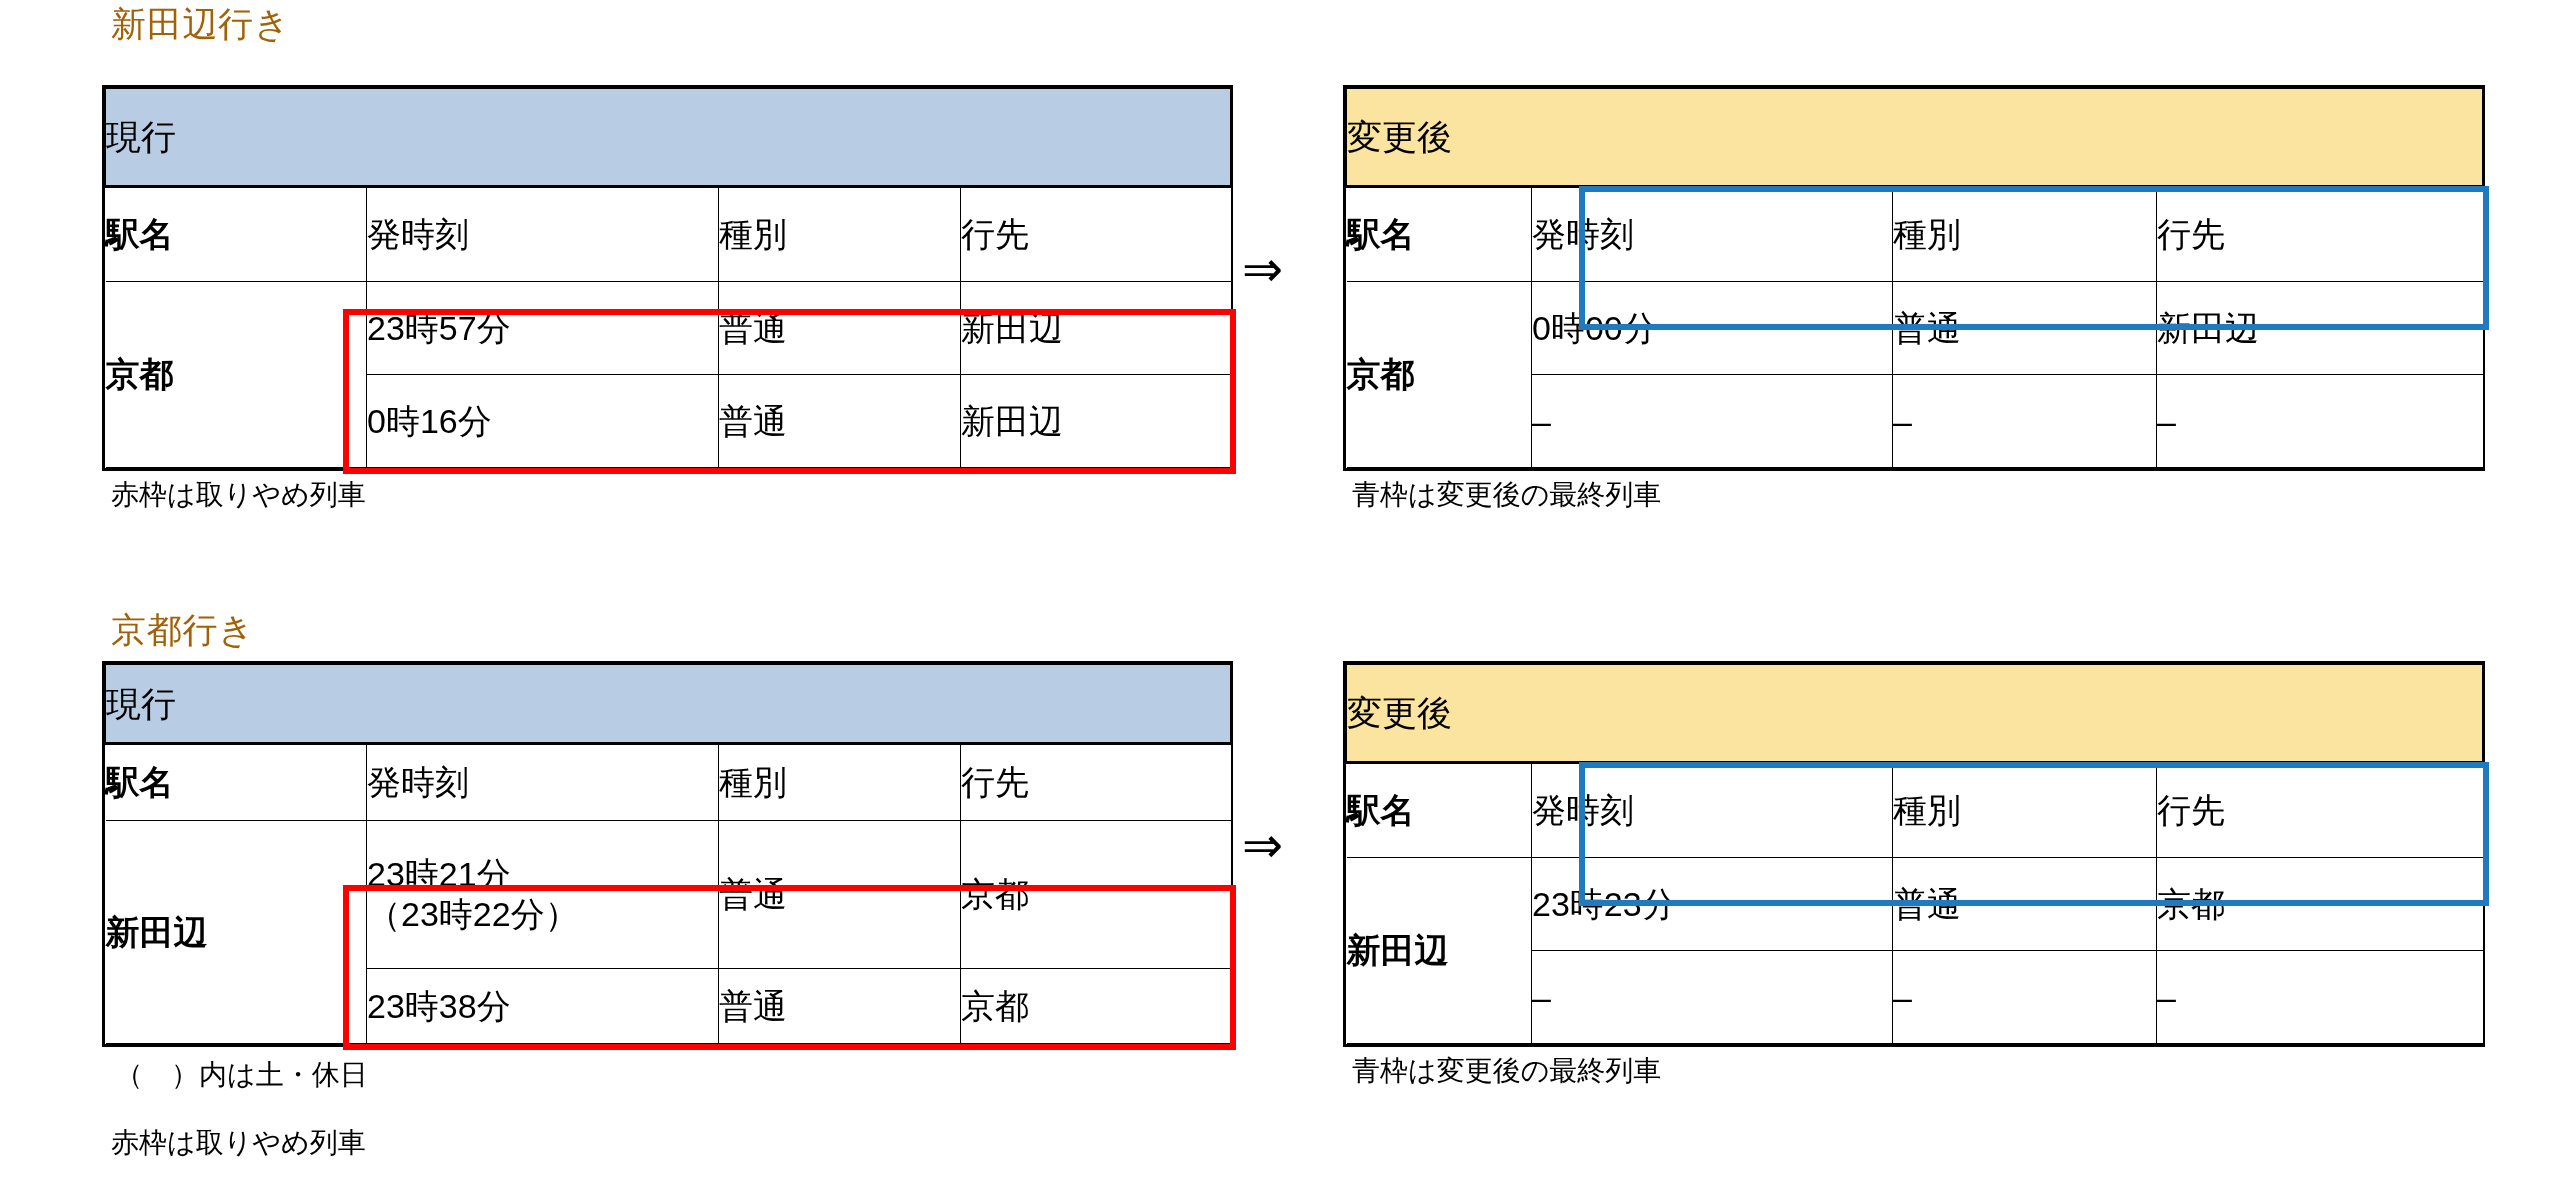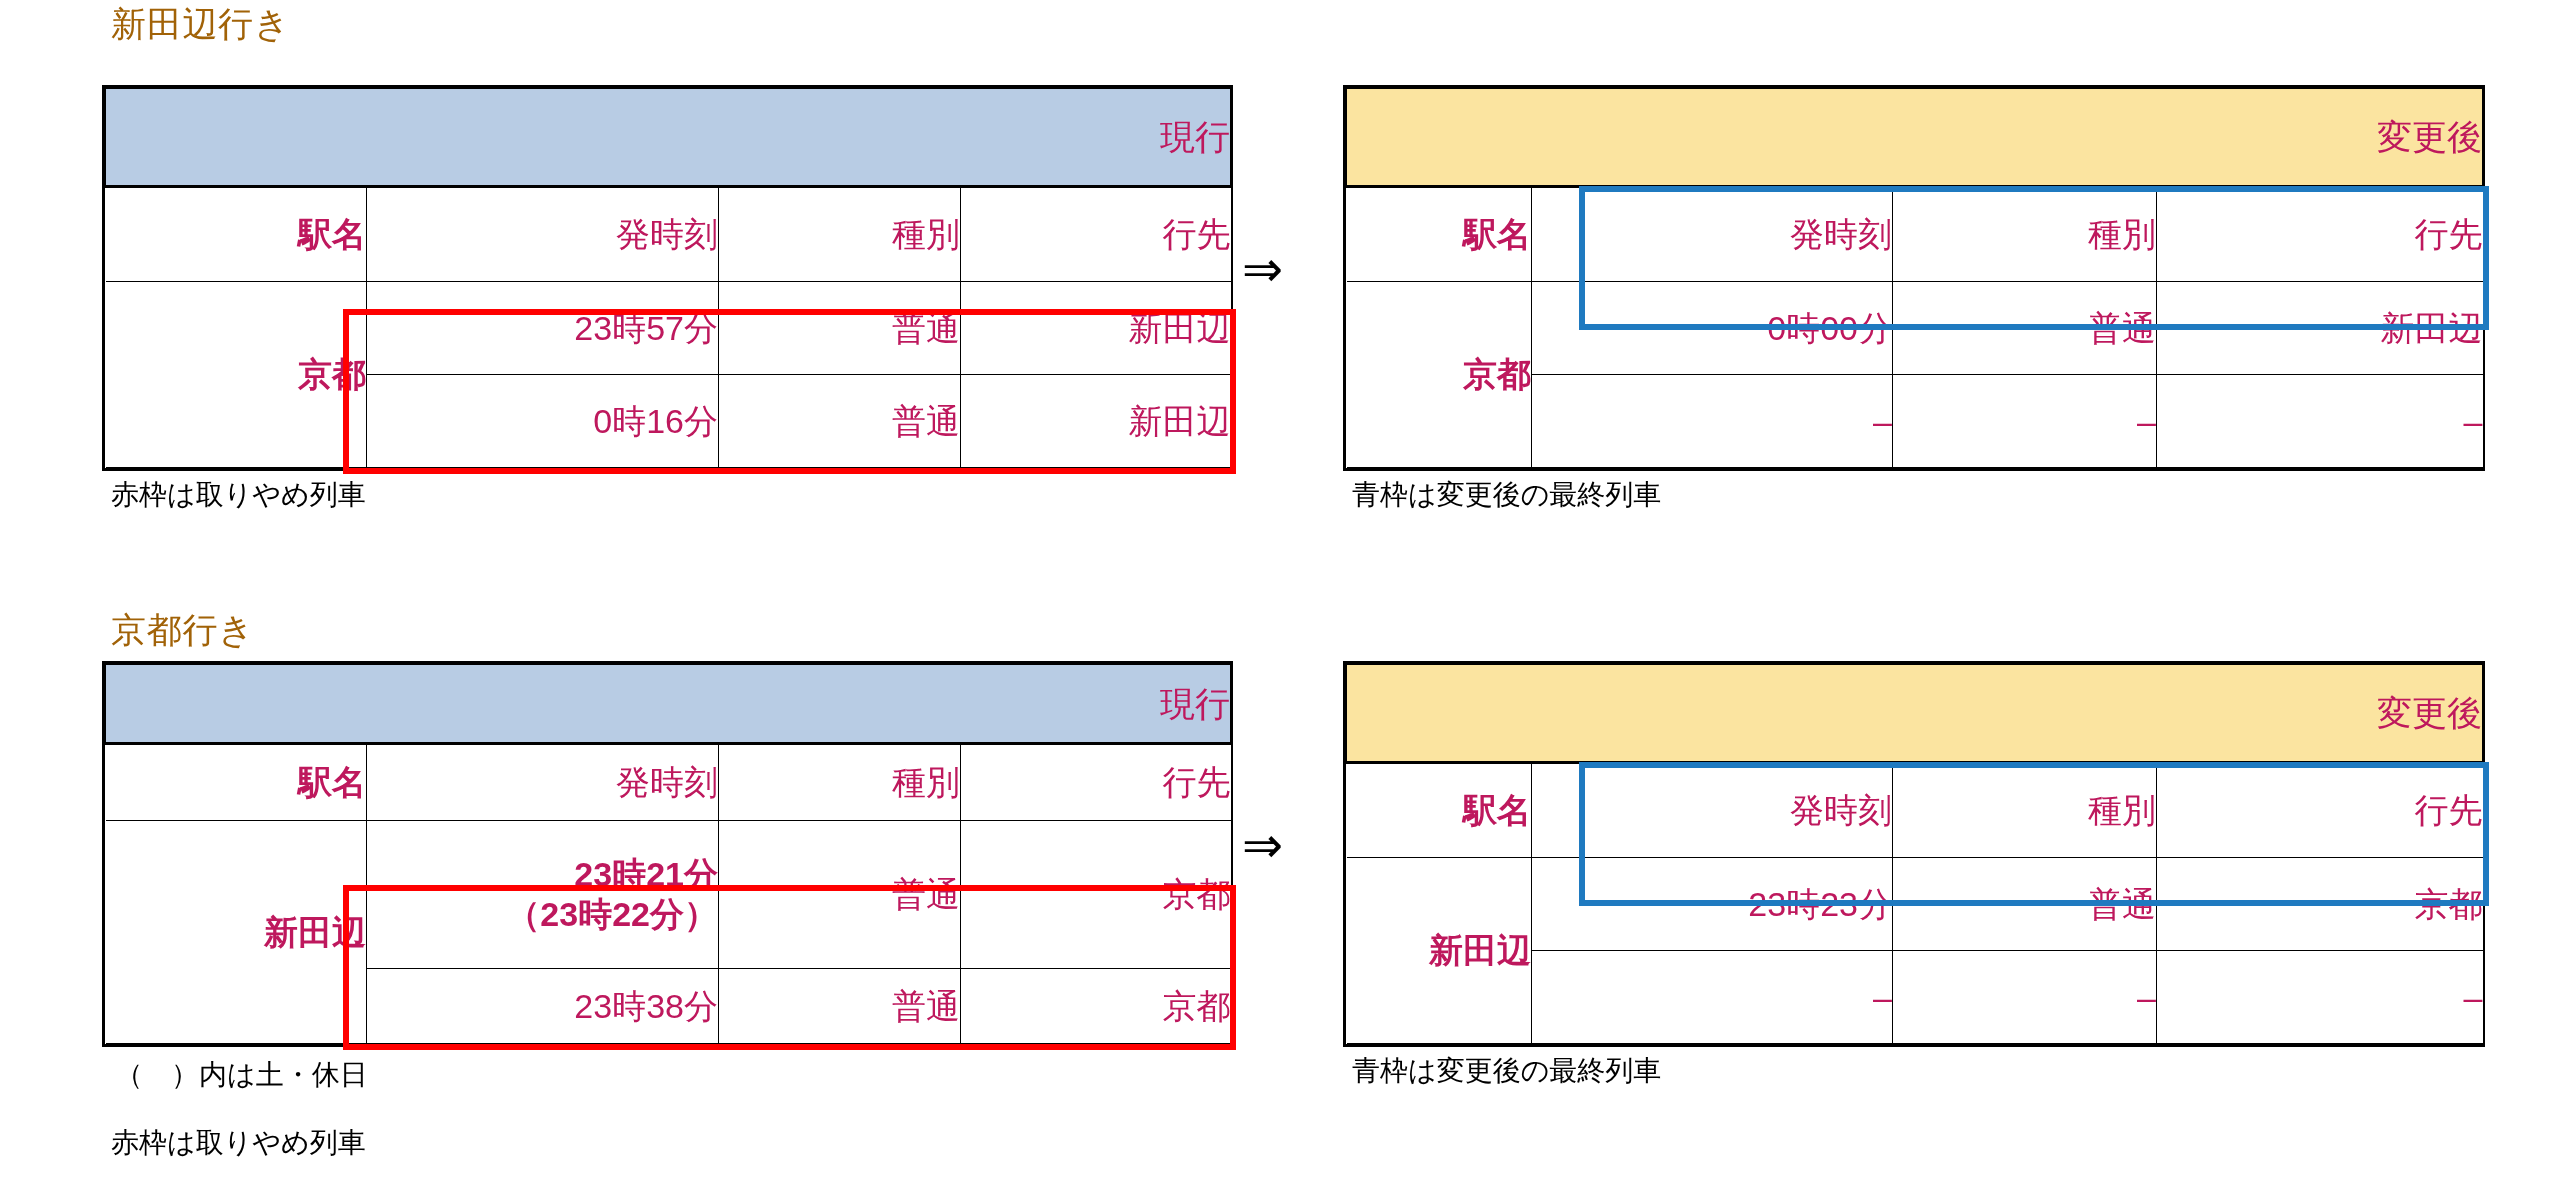--- a/index.html
+++ b/index.html
@@ -47,43 +47,42 @@
     background: #fff;
   }
   .tbl {
     border-collapse: collapse;
     table-layout: fixed;
     width: 100%;
     height: 100%;
   }
   .tbl td {
     border: 1.7px solid #000;
-    text-align: right;
+    text-align: left;
     vertical-align: middle;
     font-size: 34px;
     line-height: 1.18;
     padding: 0;
-    color: #be185d;
+    color: #000000;
     background: #fff;
     white-space: nowrap;
   }
   .tbl td.banner {
     font-size: 35px;
     border-bottom: 3.4px solid #000;
   }
   .banner.current { background: #b8cce4; }
   .banner.revised { background: #fbe4a0; }
 
   .tbl td.col-station { border-left: none; font-weight: bold; }
   .tbl td.col-dest { border-right: none; }
 
   .cell-two-line {
     line-height: 1.22;
     font-size: 33px;
-    font-weight: bold;
   }
   .cell-dash { font-size: 32px; }
 
   
   .hl {
     position: absolute;
     box-sizing: border-box;
     pointer-events: none;
   }
   .hl-red { border: 6.2px solid #ff0000; }

